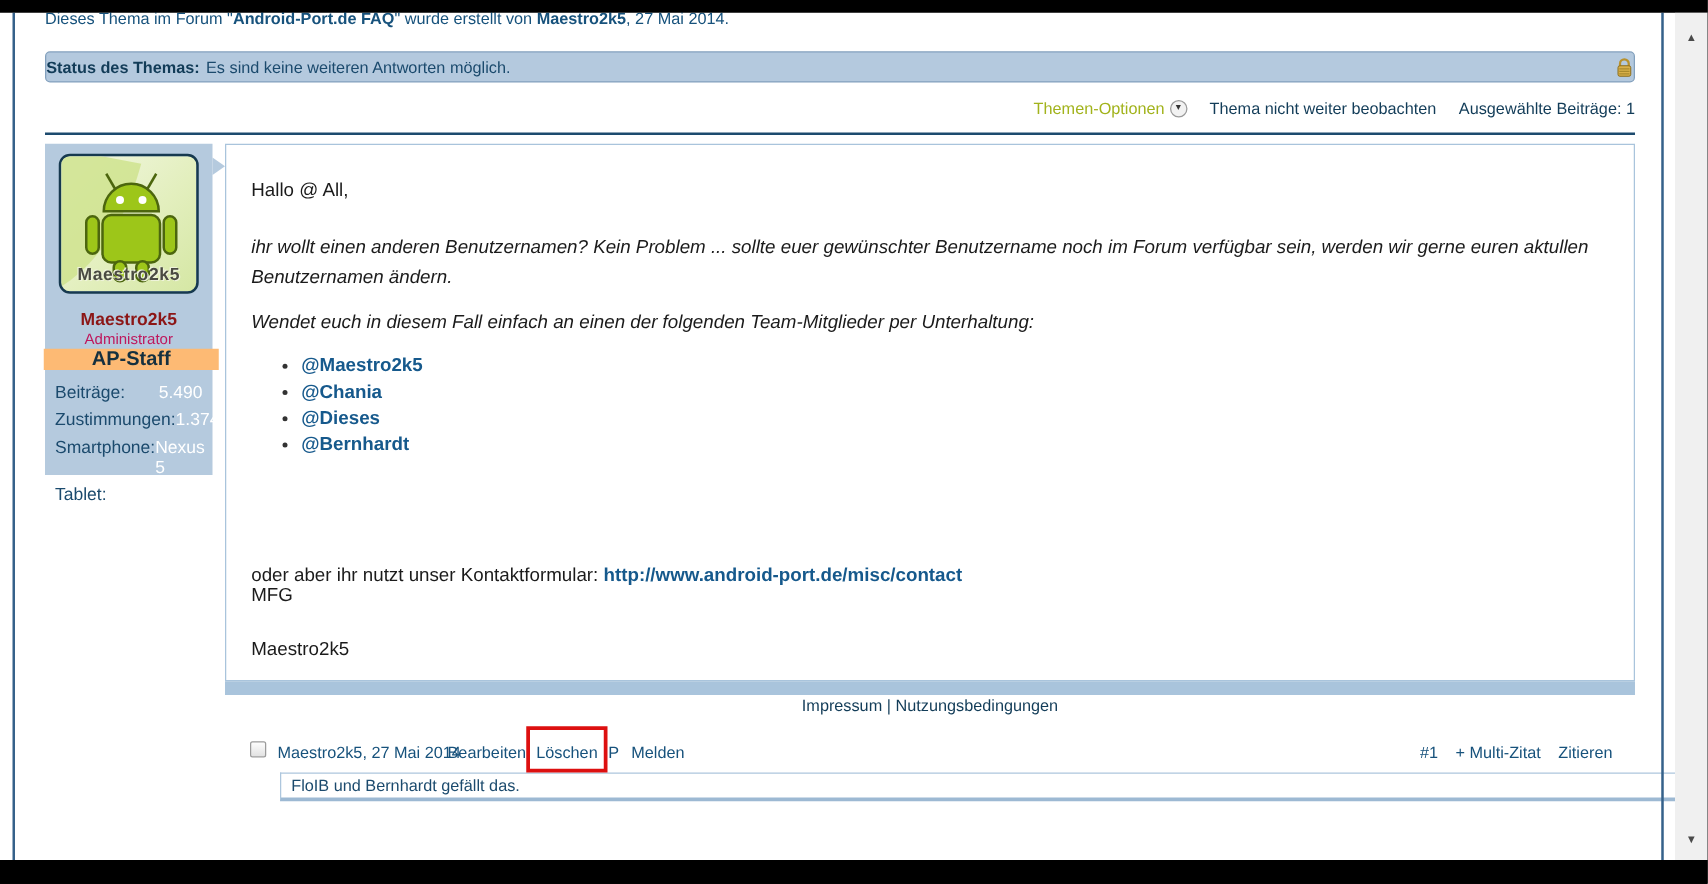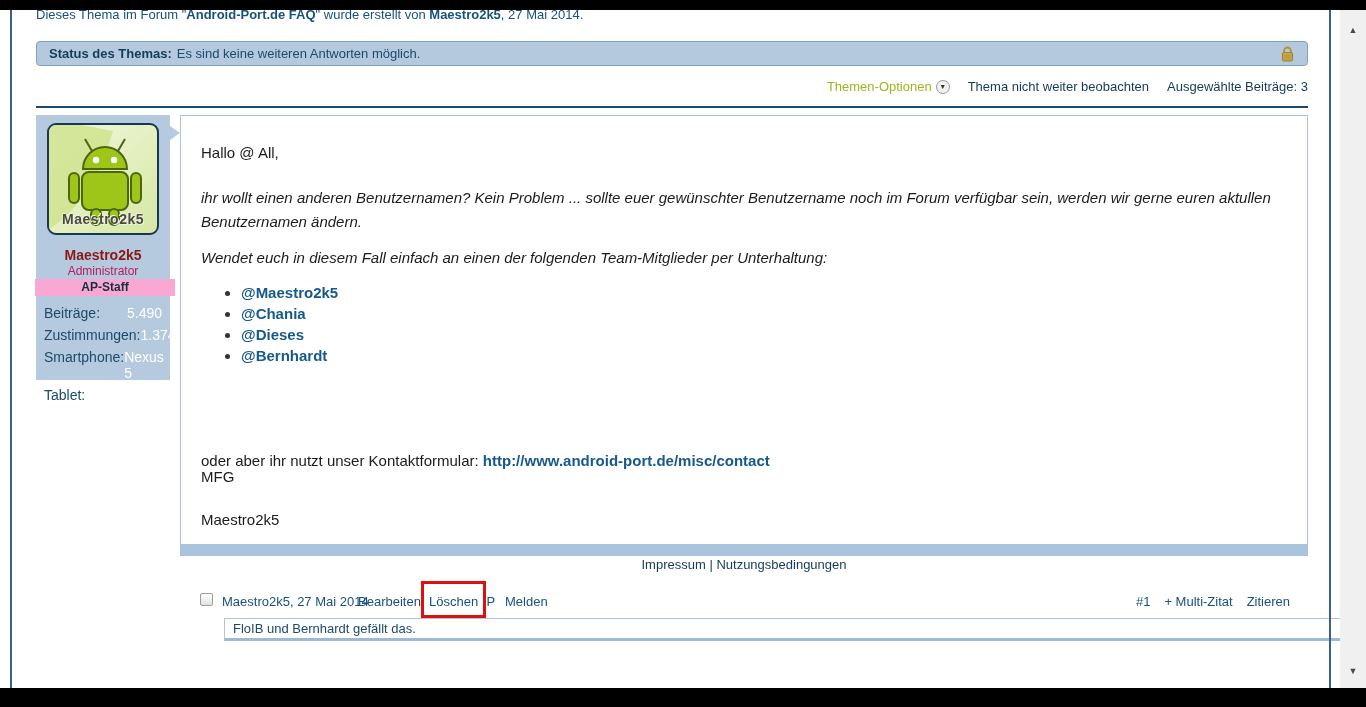--- a/index.html
+++ b/index.html
@@ -19,42 +19,42 @@
   .scrollbar { position:absolute; left:1340px; top:10px; width:26px; height:678px; background:#f0f0f0; z-index:5; }
   .scrollbar .arrow { position:absolute; left:0; width:26px; text-align:center; color:#4a4a4a; font-size:9px; line-height:9px; }
   .scrollbar .arrow.up { top:16px; }
   .scrollbar .arrow.down { bottom:12px; }
 
   
   .topic-info { position:absolute; left:36px; top:7px; font-size:13px; color:#17527c; z-index:2; white-space:nowrap; }
   .topic-info .lnk { color:#17527c; font-weight:bold; cursor:pointer; }
 
   
-  .status-bar { position:absolute; left:36px; top:41px; width:1272px; height:25px; background:#b4c9de; border:1px solid #82a0bd; border-radius:4px; display:flex; align-items:center; padding:0 12px; z-index:2; }
+  .status-bar { position:absolute; left:36px; top:41px; width:1272px; height:25px; background:#b4c9de; border:1px solid #82a0bd; border-radius:4px; display:flex; align-items:center; padding:0 0; z-index:2; }
   .status-bar .label { font-weight:bold; color:#123c58; font-size:13px; margin-right:5px; }
   .status-bar .msg { color:#1b4a6d; font-size:13px; }
   .status-bar .lock { margin-left:auto; display:flex; align-items:center; }
 
   
   .options-row { position:absolute; left:36px; top:79px; width:1272px; display:flex; justify-content:flex-end; align-items:center; gap:18px; font-size:13px; z-index:2; }
   .opt-link { color:#123c58; cursor:pointer; }
   .thread-options { color:#a2b31c; cursor:pointer; display:flex; align-items:center; gap:4px; }
   .dd-circle { display:inline-flex; width:14px; height:14px; border:1px solid #9a9a9a; border-radius:50%; background:#f2f2f2; align-items:center; justify-content:center; font-size:7px; color:#333; }
 
   .divider { position:absolute; left:36px; top:106px; width:1272px; height:2px; background:#1c4a6e; z-index:2; }
 
   
   .sidebar { position:absolute; left:36px; top:115px; width:134px; height:265px; background:#b5cade; z-index:2; }
   .sidebar-tail { position:absolute; left:170px; top:126px; width:0; height:0; border-left:10px solid #b5cade; border-top:7px solid transparent; border-bottom:7px solid transparent; z-index:3; }
   .avatar { position:absolute; left:11px; top:8px; width:112px; height:112px; border:2px solid #16394f; border-radius:9px; background:linear-gradient(135deg,#f2f7e2 0%, #e3efbe 55%, #d5e7a4 100%); overflow:hidden; cursor:pointer; }
   .avatar svg { position:absolute; left:0; top:0; }
   .avatar .avatar-label { position:absolute; left:0; right:0; bottom:6px; text-align:center; font-size:14px; font-weight:bold; color:#4a4a42; text-shadow:1px 1px 0 #eef3da, -1px -1px 0 #eef3da; letter-spacing:0.5px; }
   .username { position:absolute; left:0; top:132px; width:134px; text-align:center; font-size:14px; font-weight:bold; color:#8c1616; cursor:pointer; }
   .userrole { position:absolute; left:0; top:149px; width:134px; text-align:center; font-size:12px; color:#be185d; }
-  .user-banner { position:absolute; left:-1px; top:164px; width:140px; height:17px; background:#f9a8d4; text-align:center; font-size:12px; font-weight:bold; color:#15303f; line-height:17px; }
+  .user-banner { position:absolute; left:-1px; top:164px; width:140px; height:17px; background:#fdba74; text-align:center; font-size:16px; font-weight:bold; color:#15303f; line-height:17px; }
   .stats { position:absolute; left:8px; top:190px; width:118px; }
   .stat-row { display:flex; justify-content:space-between; font-size:14px; margin-bottom:6px; }
   .stat-row .sl { color:#1b4a6d; }
   .stat-row .sv { color:#ffffff; }
 
   
   .message { position:absolute; left:180px; top:115px; width:1128px; height:430px; background:#fff; border:1px solid #a9c4dc; z-index:2; font-size:15px; color:#1b1b1b; }
   .m-greeting { position:absolute; left:20px; top:28px; }
   .m-para { position:absolute; left:20px; top:70px; width:1090px; line-height:24px;font-style:italic; }
   .m-italic { position:absolute; left:20px; top:133px; font-style:italic; width:1090px; }
@@ -107,21 +107,21 @@
       </svg>
     </span>
   </div>
 
   <div class="options-row">
     <span class="thread-options">
       <span>Themen-Optionen</span>
       <span class="dd-circle">▼</span>
     </span>
     <span class="opt-link">Thema nicht weiter beobachten</span>
-    <span class="opt-link">Ausgewählte Beiträge: 3</span>
+    <span class="opt-link">Ausgewählte Beiträge: 1</span>
   </div>
 
   <div class="divider"></div>
 
   <div class="sidebar">
     <div class="avatar">
       <svg width="112" height="112" viewBox="0 0 112 112">
         <path d="M-14,112 Q42,86 64,6 L-20,-10 Z" fill="#cfe38e" opacity="0.85"></path>
         <g stroke="#4c660e" stroke-width="2" fill="#9dc619">
           <line x1="43" y1="26" x2="36" y2="14"></line>

